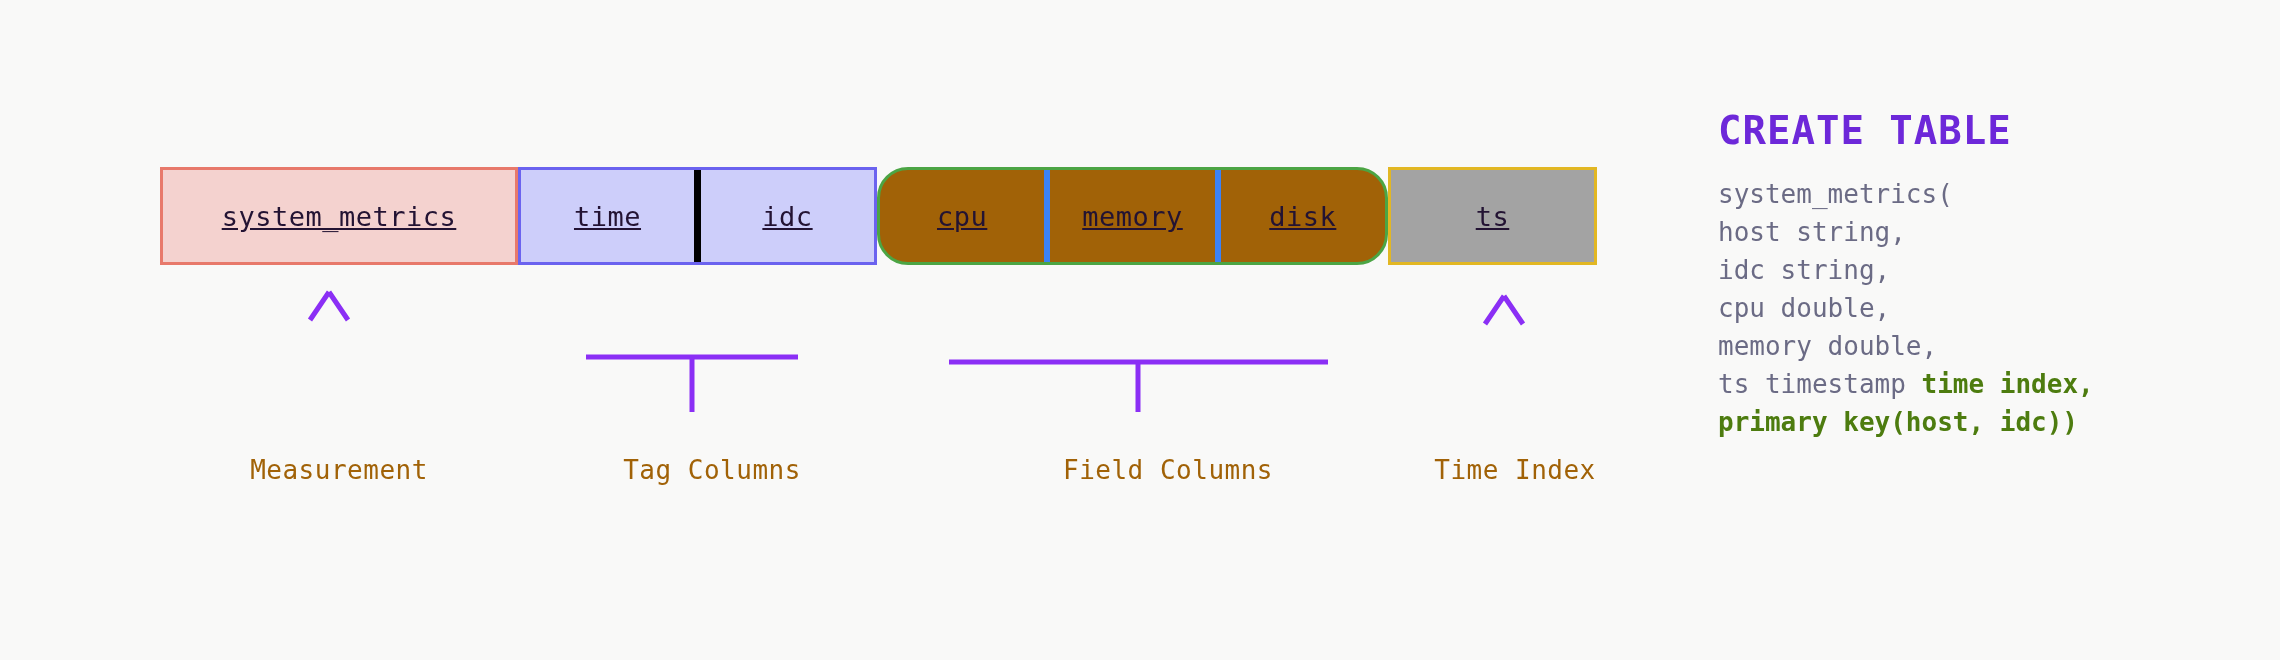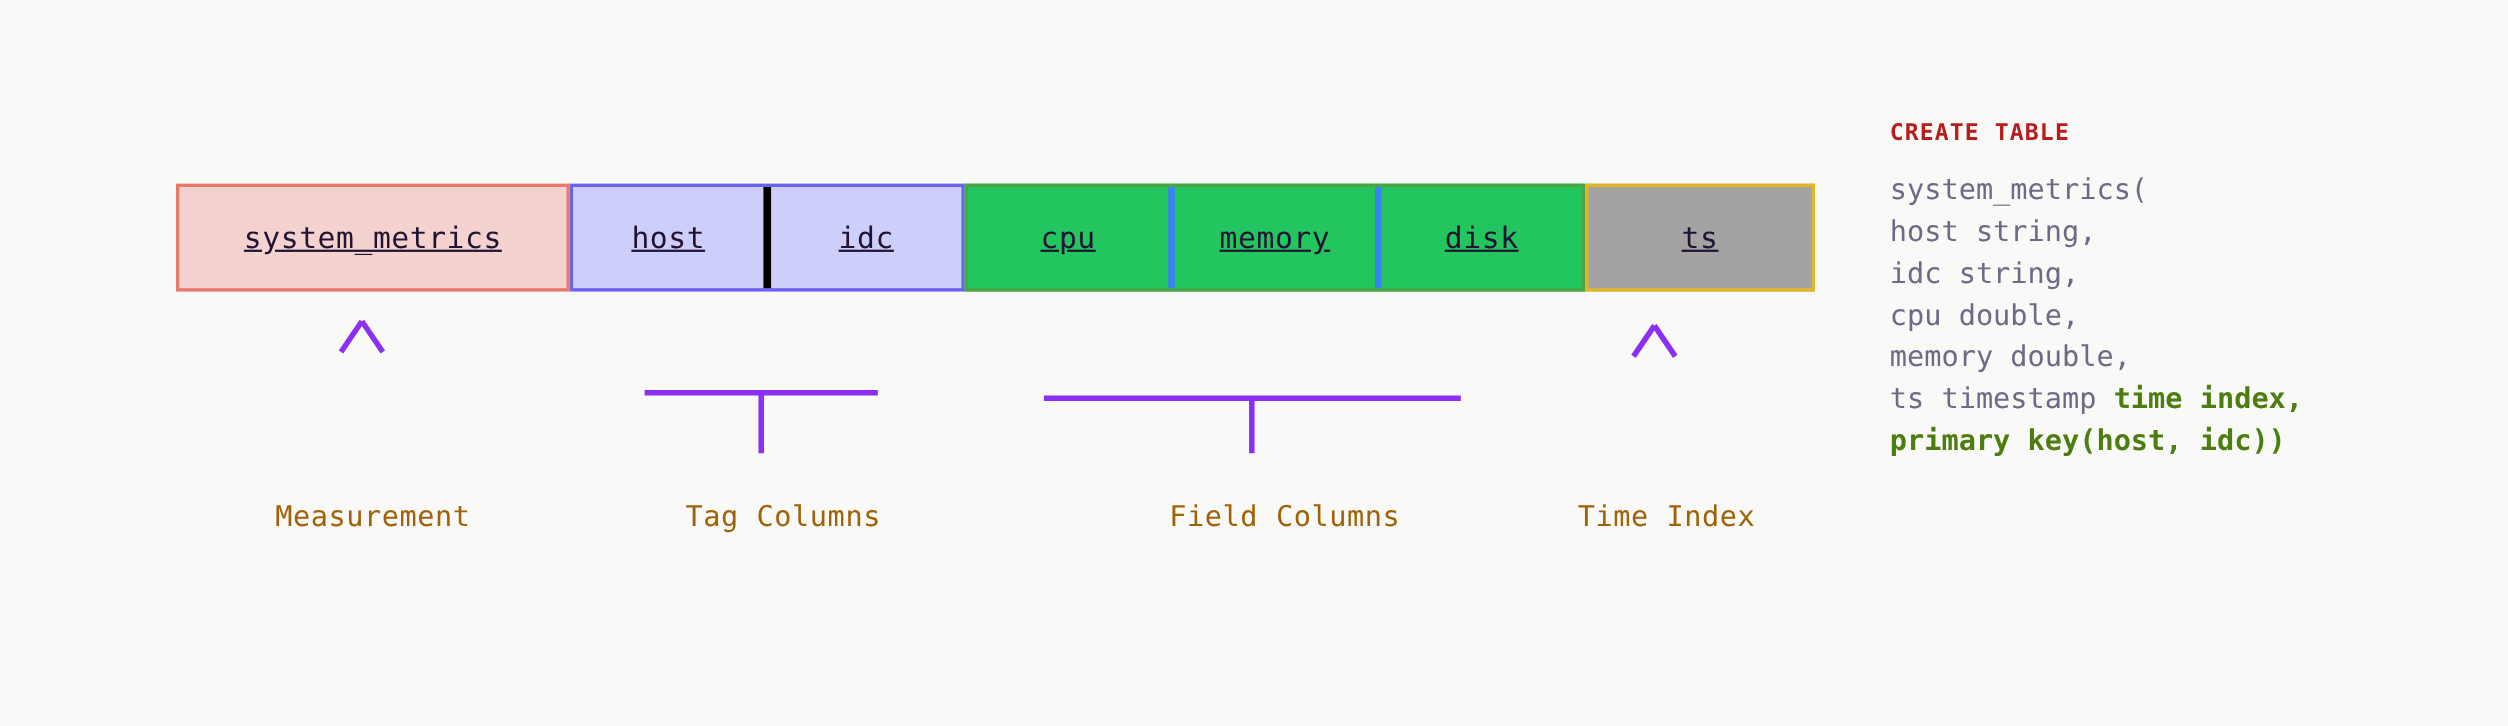--- a/index.html
+++ b/index.html
@@ -42,23 +42,24 @@
     background: #f4d2cf;
     border-color: #e8796b;
     width: 358px;
   }
   .col-group.tags {
     background: #cdcefa;
     border-color: #6b63ef;
     width: 359px;
   }
   .col-group.fields {
-    background: #22c55e;
+    background: #a16207;
     border-color: #4ca544;
-    width: 564px;
+    width: 511px;
+    border-radius: 31px;
   }
   .col-group.timeindex {
     background: #a3a3a3;
     border-color: #e2b723;
     width: 209px;
   }
 
   .cell {
     flex: 1 1 0;
     display: flex;
@@ -99,23 +100,23 @@
   .lbl-time        { left: 1515px; top: 455px; }
 
   
   .sql-panel {
     position: absolute;
     left: 1718px;
     top: 108px;
     width: 520px;
   }
   .sql-title {
-    font-size: 21px;
+    font-size: 39px;
     font-weight: bold;
-    color: #b91c1c;
+    color: #6d28d9;
     letter-spacing: 1px;
     margin-bottom: 22px;
     white-space: nowrap;
   }
   .sql-body {
     font-size: 26px;
     line-height: 38px;
     color: #6b6b85;
     white-space: pre;
   }
@@ -129,21 +130,21 @@
 
 <div id="canvas">
 
   <div class="schema-strip">
 
     <div class="col-group measurement">
       <div class="cell">system_metrics</div>
     </div>
 
     <div class="col-group tags">
-      <div class="cell">host</div>
+      <div class="cell">time</div>
       <div class="cell">idc</div>
     </div>
 
     <div class="col-group fields">
       <div class="cell">cpu</div>
       <div class="cell">memory</div>
       <div class="cell">disk</div>
     </div>
 
     <div class="col-group timeindex">

